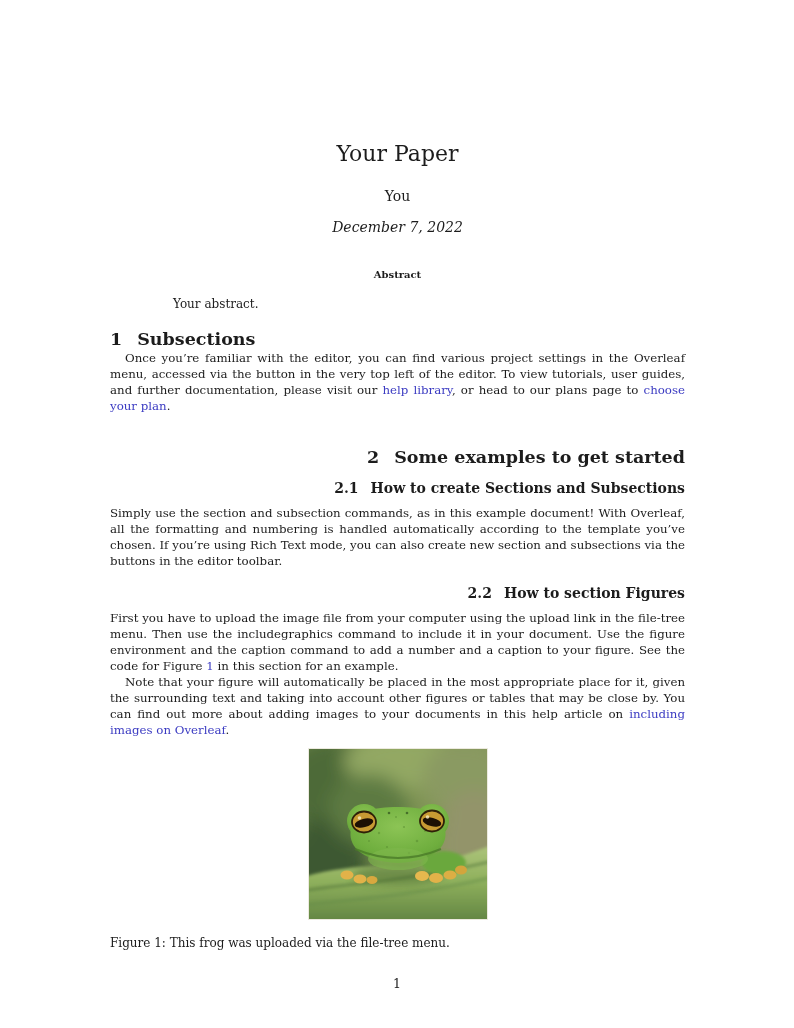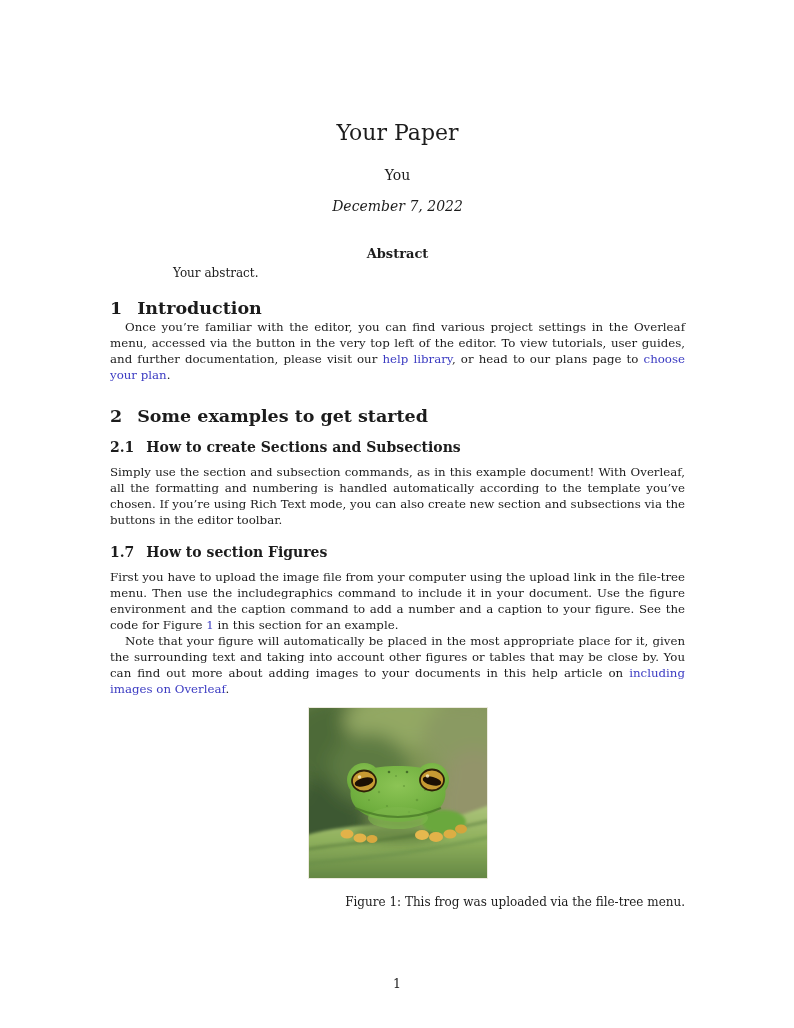--- a/index.html
+++ b/index.html
@@ -7,33 +7,33 @@
     position: relative;
     width: 794px;
     height: 1028px;
     background: #ffffff;
     color: #1c1c1c;
     font-family: "DejaVu Serif", serif;
     overflow: hidden;
   }
   .content { padding: 0 109px 0 110px; }
 
-  .title-block { text-align: center; }
+  .title-block { text-align: center; margin-top: 21px; }
   .doc-title { font-size: 22px; line-height: 26px; padding-top: 120px; font-weight: normal; }
   .doc-author { font-size: 14px; line-height: 18px; margin-top: 20px; text-align: center; }
   .doc-date   { font-size: 14px; line-height: 18px; margin-top: 13px; font-style: italic; }
 
-  .abstract-heading { font-size: 13px; line-height: 17px; font-weight: bold; text-align: center; margin-top: 30px; }
-  .abstract-body    { font-size: 12px; line-height: 16px; margin: 3px 47px 0 47px; text-indent: 16px; text-align: justify; }
+  .abstract-heading { font-size: 10px; line-height: 17px; font-weight: bold; text-align: center; margin-top: 30px; }
+  .abstract-body    { font-size: 12px; line-height: 16px; margin: 13px 47px 0 47px; text-indent: 16px; text-align: justify; }
 
   .sec-heading { font-size: 17.5px; line-height: 22px; font-weight: bold; margin-top: 16px; }
   .sec-heading .sec-num { display: inline-block; margin-right: 15px; }
-  .subsec-heading { font-size: 14px; line-height: 17px; font-weight: bold; margin-top: 12px; }
+  .subsec-heading { font-size: 14px; line-height: 17px; font-weight: bold; margin-top: 12px; text-align: right; }
   .subsec-heading .sec-num { display: inline-block; margin-right: 12px; }
-  .sec2 { margin-top: 22px; }
+  .sec2 { margin-top: 32px; text-align: right; }
   .sub22 { margin-top: 16px; }
 
   p.body-par {
     font-size: 11.8px;
     line-height: 16px;
     text-align: justify;
     margin: 8px 0 0 0;
   }
   p.body-par.follow { margin-top: 0; text-indent: 15px; }
 
@@ -41,21 +41,21 @@
 
   .figure-block { text-align: center; margin-top: 10px; }
   .figure-image {
     display: inline-block;
     width: 178px;
     height: 170px;
     line-height: 0;
     border: 1px solid #ecead f;
     border: 1px solid #eceadf;
   }
-  .figure-caption { font-size: 12px; line-height: 16px; text-align: right; margin-top: 12px; }
+  .figure-caption { font-size: 12px; line-height: 16px; text-align: left; margin-top: 12px; }
 
   .page-number {
     position: absolute;
     top: 976px;
     left: 0;
     width: 100%;
     text-align: center;
     font-size: 12.5px;
   }
 </style>
@@ -68,35 +68,35 @@
     <div class="title-block">
       <div class="doc-title">Your Paper</div>
       <div class="doc-author">You</div>
       <div class="doc-date">December 7, 2022</div>
     </div>
 
     <div class="abstract-heading">Abstract</div>
     <div class="abstract-body">Your abstract.</div>
 
     <div class="sec-heading">
-      <span class="sec-num">1</span><span>Introduction</span>
+      <span class="sec-num">1</span><span>Subsections</span>
     </div>
     <p class="body-par follow"><span>Once you’re familiar with the editor, you can find various project settings in the Overleaf menu, accessed via the button in the very top left of the editor. To view tutorials, user guides, and further documentation, please visit our </span><a class="doc-link">help library</a><span>, or head to our plans page to </span><a class="doc-link">choose your plan</a><span>.</span></p>
 
     <div class="sec-heading sec2">
       <span class="sec-num">2</span><span>Some examples to get started</span>
     </div>
 
     <div class="subsec-heading">
       <span class="sec-num">2.1</span><span>How to create Sections and Subsections</span>
     </div>
     <p class="body-par"><span>Simply use the section and subsection commands, as in this example document! With Overleaf, all the formatting and numbering is handled automatically according to the template you’ve chosen. If you’re using Rich Text mode, you can also create new section and subsections via the buttons in the editor toolbar.</span></p>
 
     <div class="subsec-heading sub22">
-      <span class="sec-num">1.7</span><span>How to section Figures</span>
+      <span class="sec-num">2.2</span><span>How to section Figures</span>
     </div>
     <p class="body-par"><span>First you have to upload the image file from your computer using the upload link in the file-tree menu. Then use the includegraphics command to include it in your document. Use the figure environment and the caption command to add a number and a caption to your figure. See the code for Figure </span><a class="doc-link">1</a><span> in this section for an example.</span></p>
     <p class="body-par follow"><span>Note that your figure will automatically be placed in the most appropriate place for it, given the surrounding text and taking into account other figures or tables that may be close by. You can find out more about adding images to your documents in this help article on </span><a class="doc-link">including images on Overleaf</a><span>.</span></p>
 
     <div class="figure-block">
       <span class="figure-image">
         <svg viewBox="0 0 178 170" width="178" height="170">
           <defs>
             <filter id="fBlur9" x="-40%" y="-40%" width="180%" height="180%">
                 <feGaussianBlur stdDeviation="9"></feGaussianBlur>

